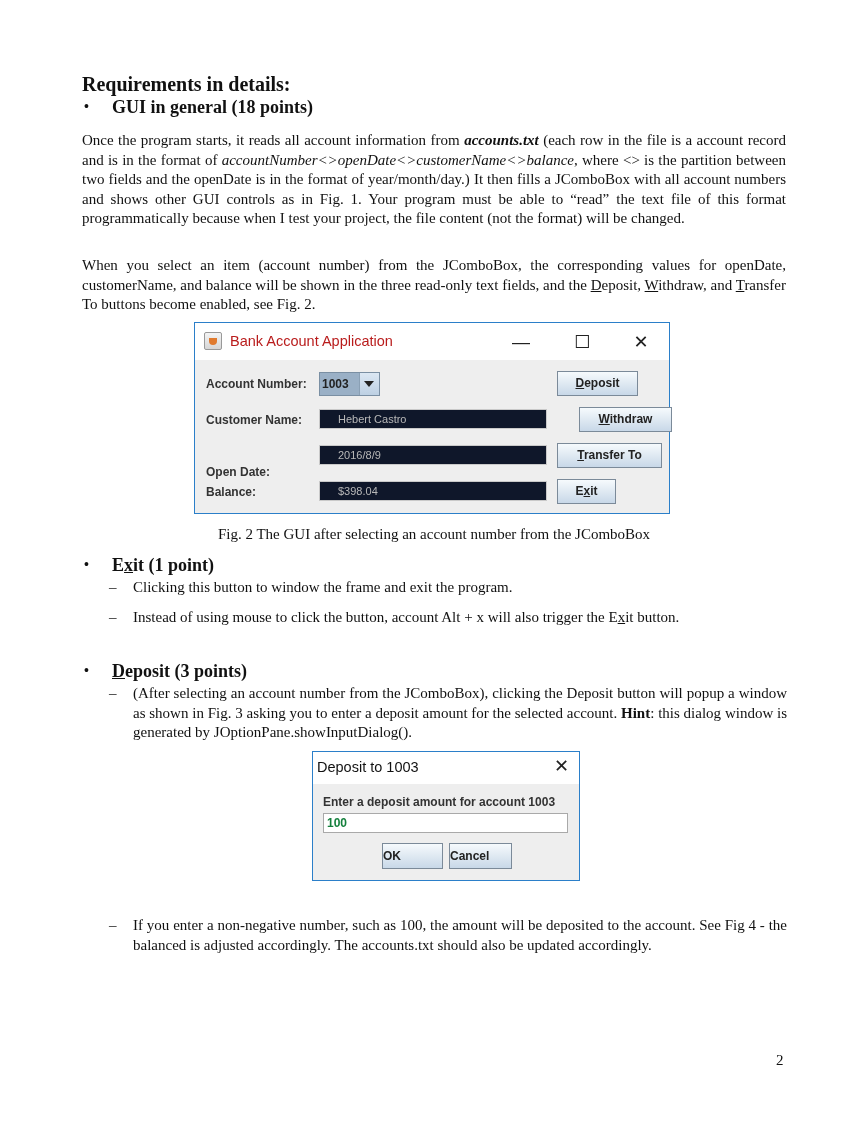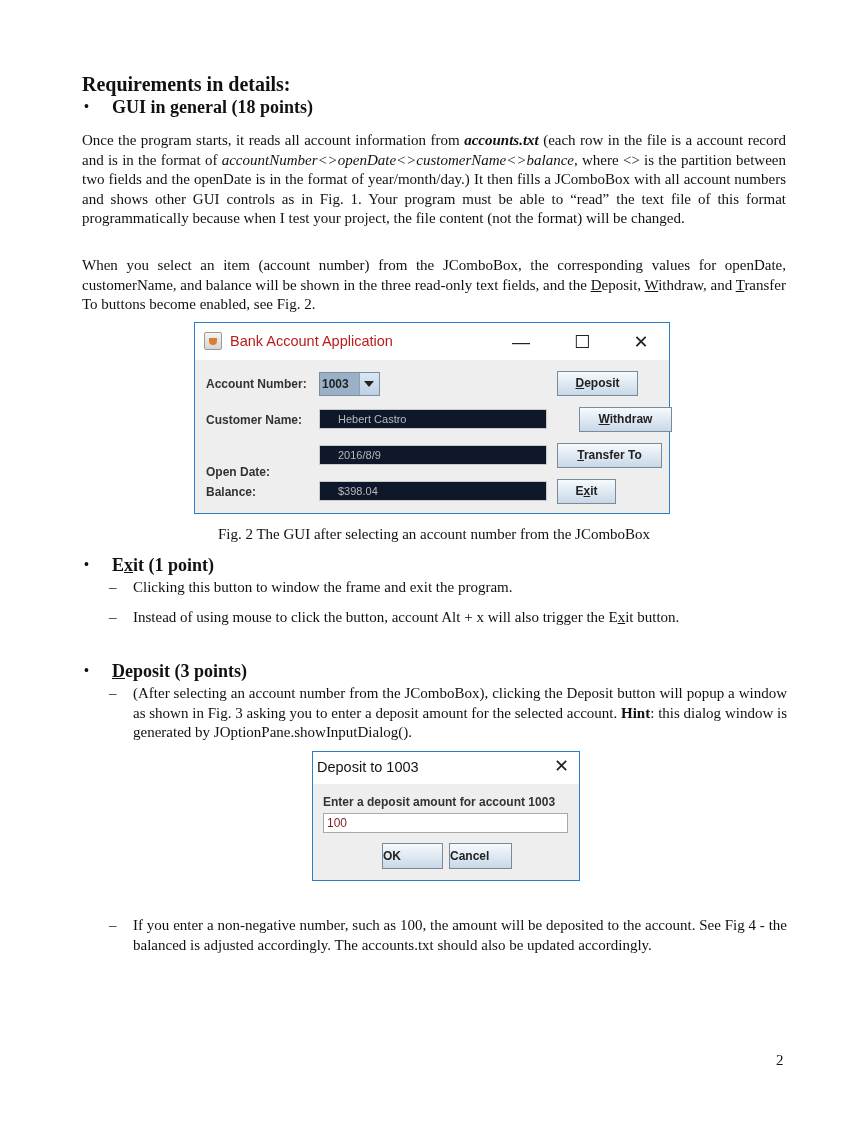--- a/index.html
+++ b/index.html
@@ -46,21 +46,21 @@
 
   
   .jdlg { position: absolute; left: 312px; top: 751px; width: 268px; height: 130px;
           border: 1px solid #2b7fc9; background: #eeeeee; box-sizing: border-box;
           font-family: "Liberation Sans", "DejaVu Sans", sans-serif; }
   .jdlg .dtitle { position: absolute; left: 0; top: 0; width: 100%; height: 32px; background: #fff; }
   .jdlg .dtitle .ttext { position: absolute; left: 4px; top: 7px; font-size: 14.5px; color: #111; }
   .jdlg .dtitle .close { position: absolute; right: 10px; top: 3px; font-size: 18px; color: #222; }
   .jdlg .msg { position: absolute; left: 10px; top: 43px; font-size: 12px; font-weight: bold; color: #333; }
   .jdlg .inp { position: absolute; left: 10px; top: 61px; width: 245px; height: 20px; background: #fff;
-          border: 1px solid #a9a9a9; box-sizing: border-box; font-size: 12px; color: #7f1d1d; padding-left: 3px; line-height: 18px; }
+          border: 1px solid #a9a9a9; box-sizing: border-box; font-size: 12px; color: #15803d; padding-left: 3px; line-height: 18px; font-weight: bold; }
   .jdlg .b { position: absolute; top: 91px; height: 26px; border: 1px solid #7b8a99; box-sizing: border-box;
           background: linear-gradient(#f6fafd 0%, #dfe9f2 50%, #c8d8e8 100%);
           font-size: 12px; font-weight: bold; color: #222; text-align: left; line-height: 24px; }
   .pagenum { left: 776px; top: 1052px; font-size: 15px; }
 </style>
 </head>
 <body>
 
 <div class="page">
 

